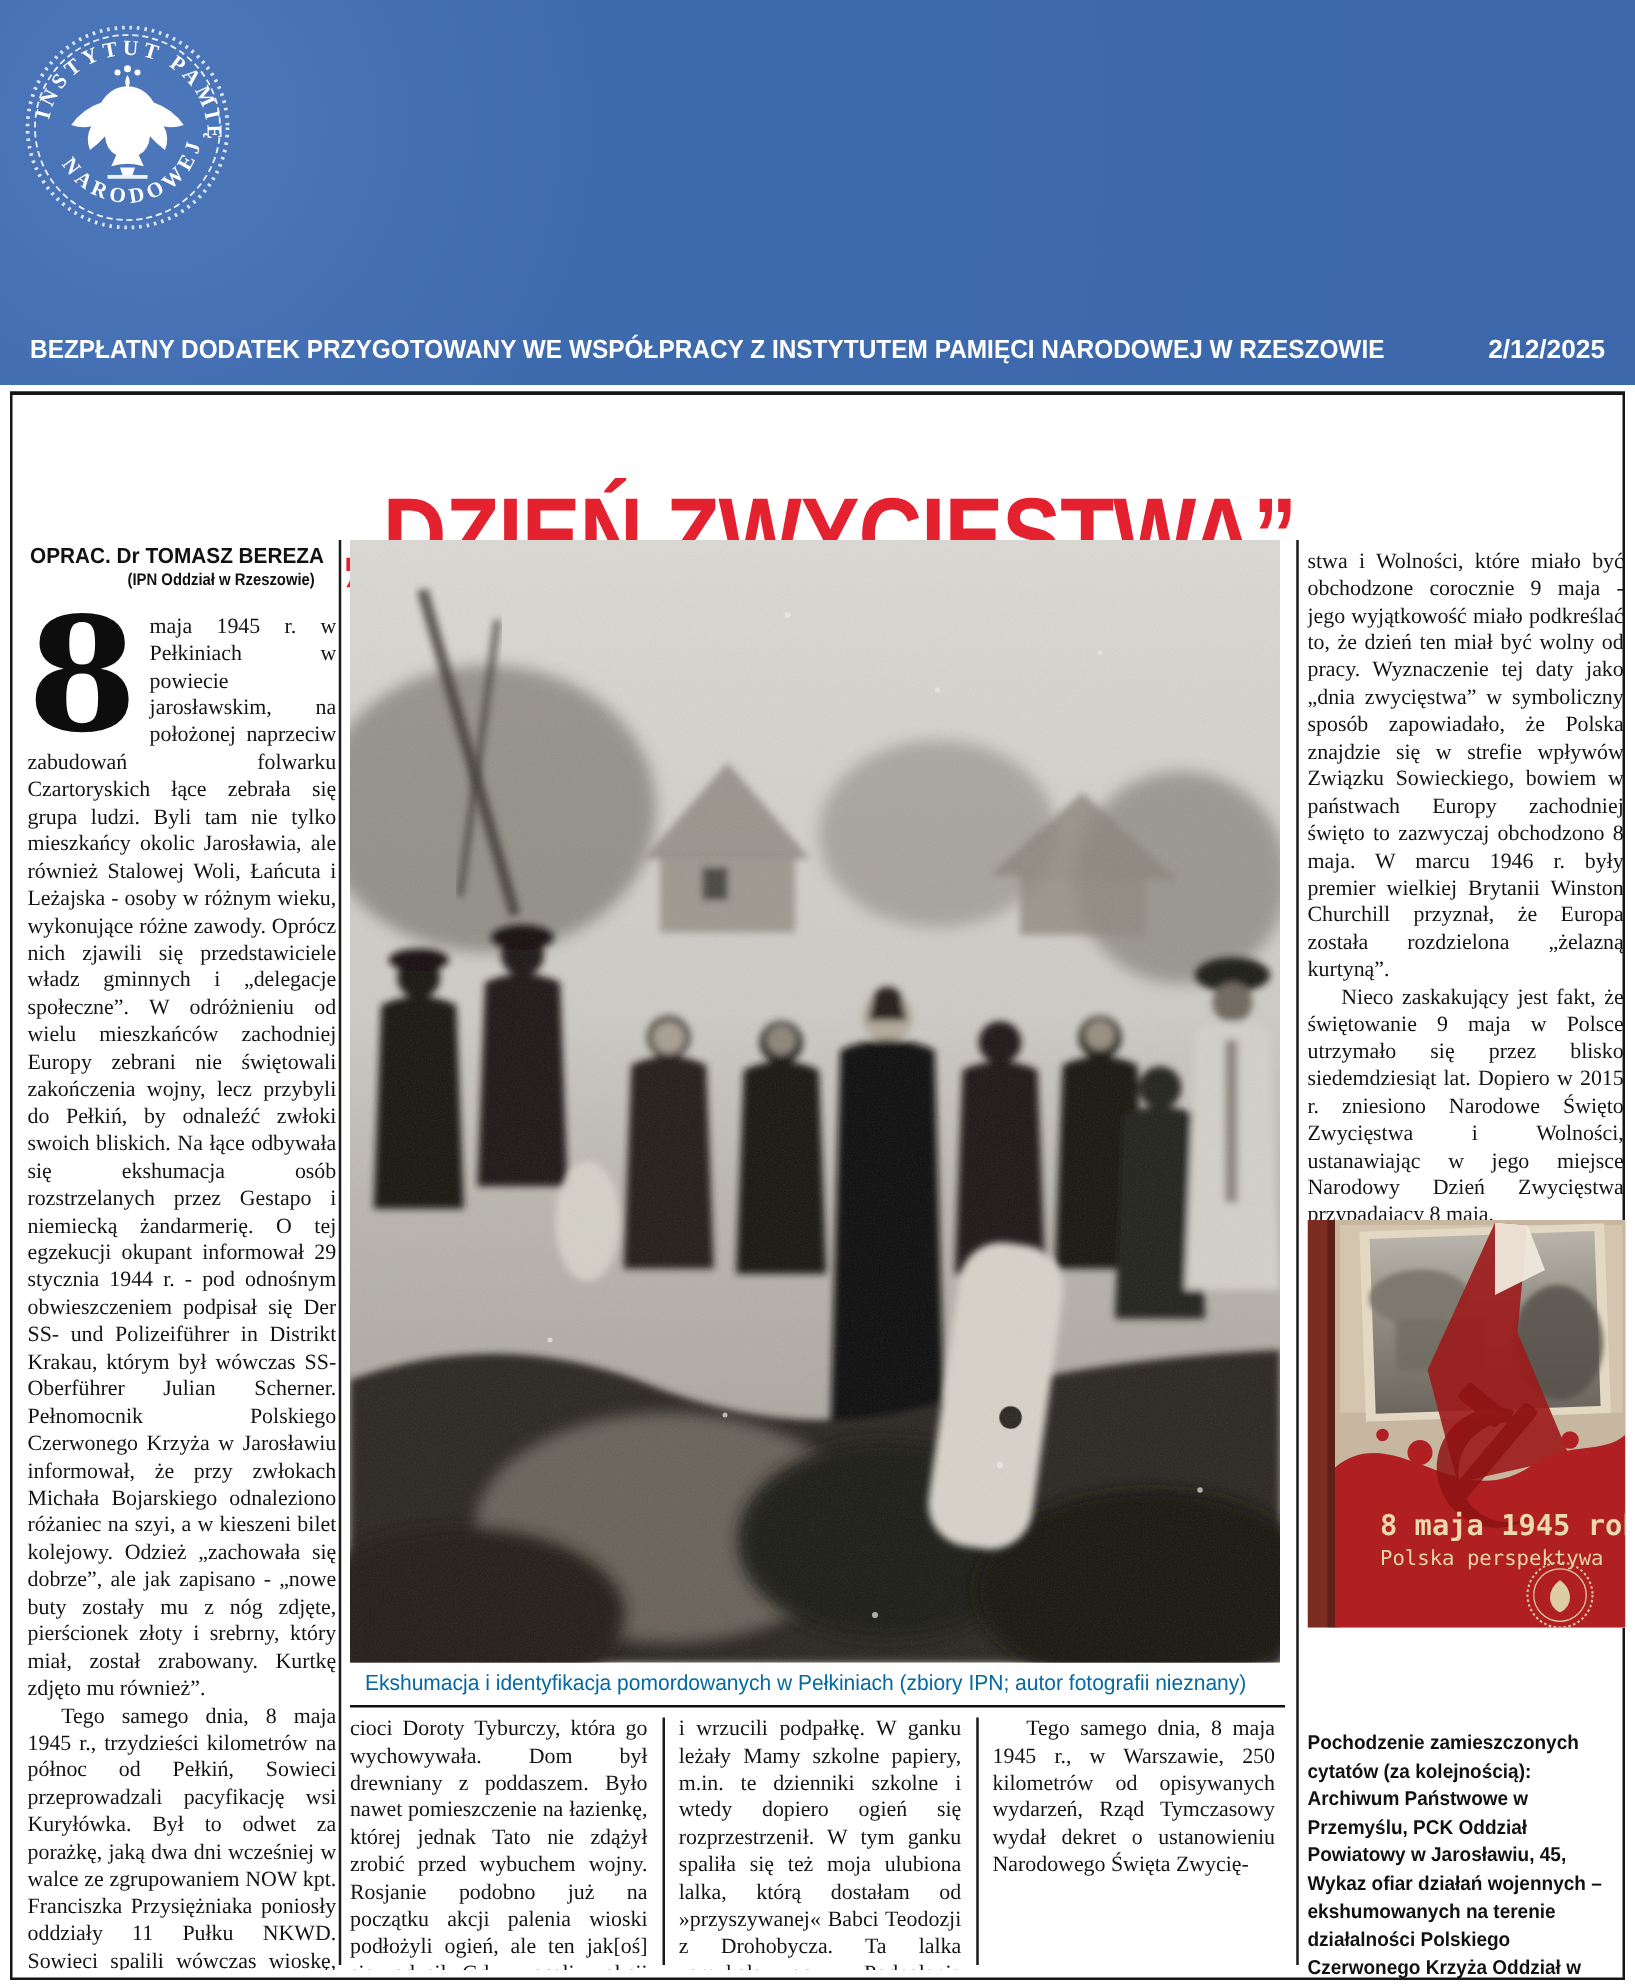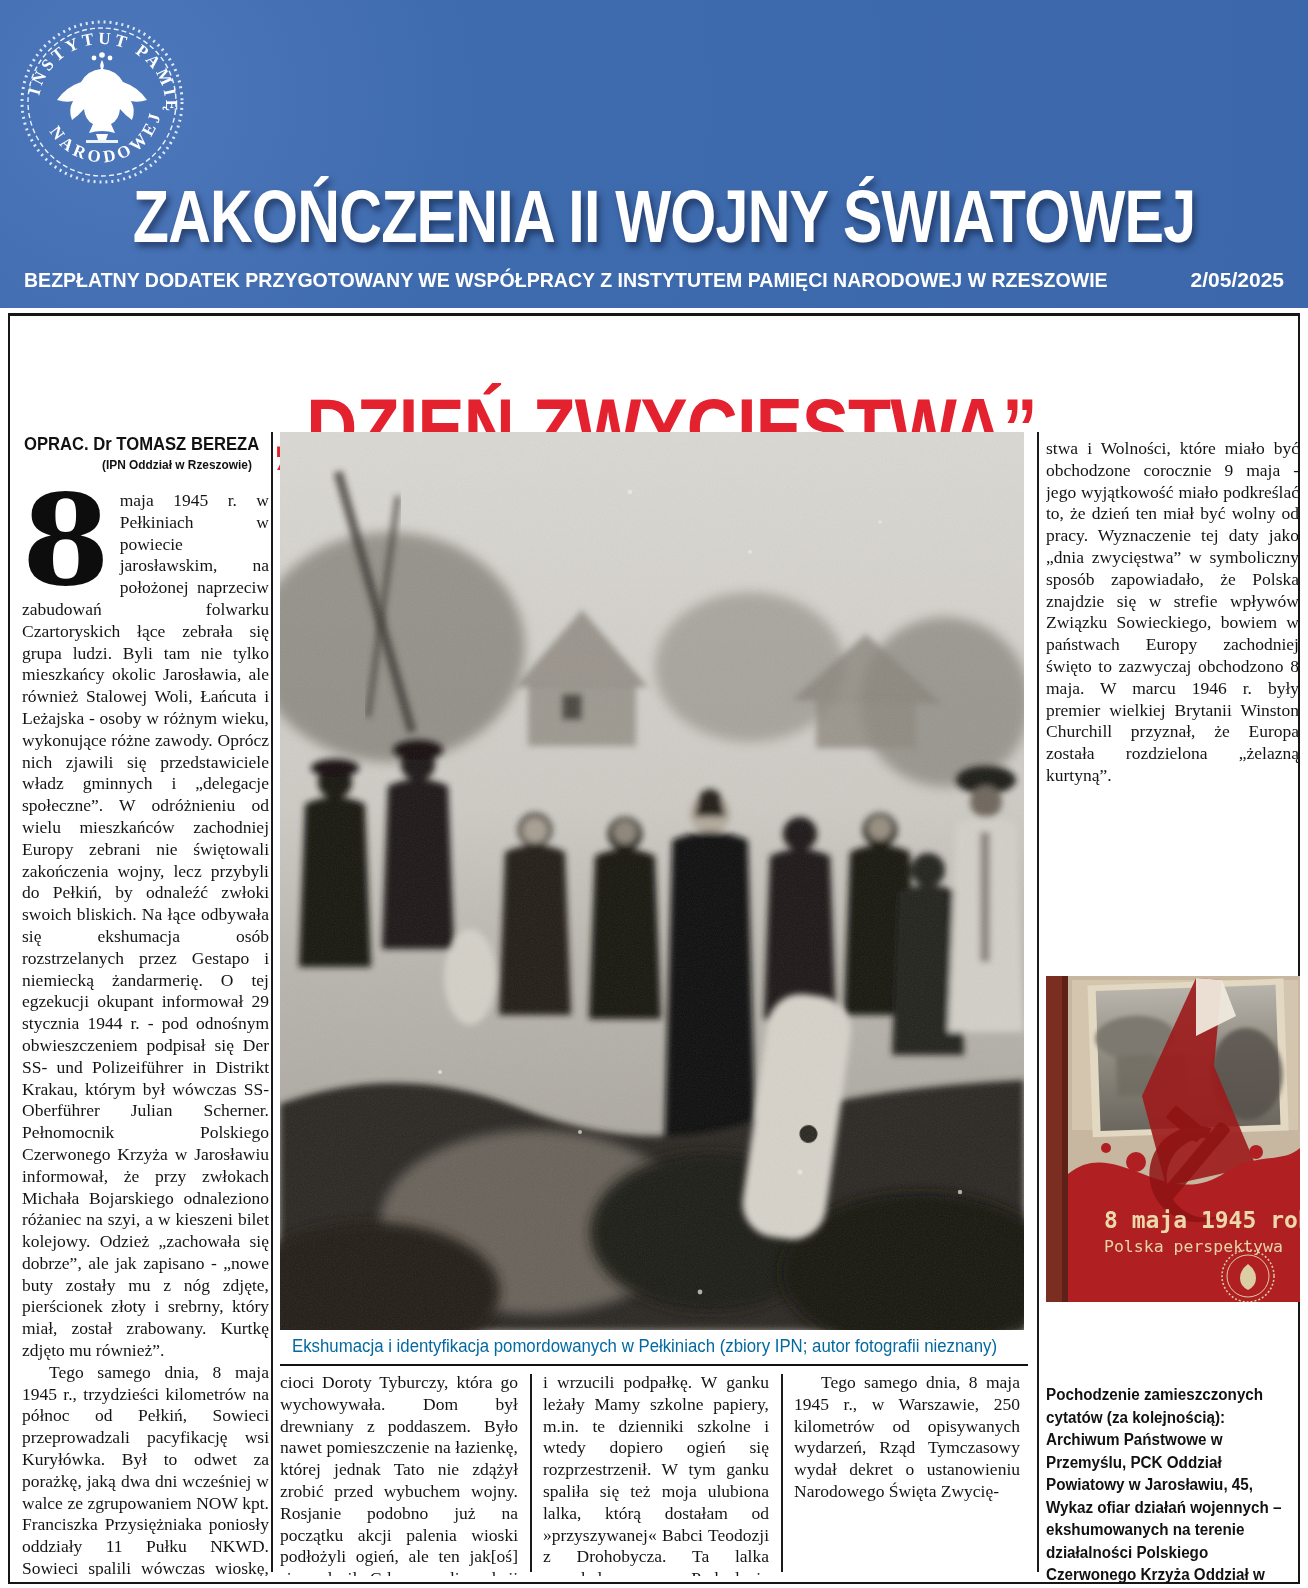--- a/index.html
+++ b/index.html
@@ -86,27 +86,24 @@
       <g fill="#ffffff">
         <path d="M86 44 q3 5 1 9 q13 1 20 13 q15 5 24 18 q-9 3 -16 1 q5 9 1 19 q-7 -5 -12 -11 q-1 11 -9 15 l4 9 q-6 -2 -13 -2 q-7 0 -13 2 l4 -9 q-8 -4 -9 -15 q-5 6 -12 11 q-4 -10 1 -19 q-7 2 -16 -1 q9 -13 24 -18 q7 -12 20 -13 q-2 -4 1 -9 z"></path>
         <circle cx="78" cy="42" r="2.4"></circle>
           <circle cx="86" cy="39" r="2.8"></circle>
           <circle cx="94" cy="42" r="2.4"></circle>
         <path d="M80 118 h12 l-2 6 h-8 z"></path>
         <path d="M70 124 h32 v3 h-32 z" opacity=".9"></path>
       </g>
     </svg>
 
-    <div class="m-title m-title2">
-      <span class="cx">ZAKOŃCZENIA II WOJNY ŚWIATOWEJ</span>
-    </div>
 
     <div class="m-strip">
       <span class="cxl">BEZPŁATNY DODATEK PRZYGOTOWANY WE WSPÓŁPRACY Z INSTYTUTEM PAMIĘCI NARODOWEJ W RZESZOWIE</span>
-      <span>2/05/2025</span>
+      <span>2/12/2025</span>
     </div>
   </header>
 
   <div class="frame"></div>
   <div class="vrule" style="left:271px; top:432px; height:1140px;"></div>
   <div class="vrule" style="left:1037px; top:432px; height:1140px;"></div>
   <div class="vrule" style="left:530px; top:1374px; height:198px;"></div>
   <div class="vrule" style="left:781px; top:1374px; height:198px;"></div>
   <div class="hrule" style="left:280px; top:1364px; width:748px;"></div>
 
@@ -223,20 +220,21 @@
   </div>
   <div class="bodycol bcol bcol2">
     <p>i wrzucili podpałkę. W ganku leżały Mamy szkolne papiery, m.in. te dzienniki szkolne i wtedy dopiero ogień się rozprzestrzenił. W tym ganku spaliła się też moja ulubiona lalka, którą dostałam od »przyszywanej« Babci Teodozji z Drohobycza. Ta lalka zamykała oczy. Podpalenie naszego domu obserwował z ukrycia nasz sąsiad, który nie uciekł z Kury-</p>
   </div>
   <div class="bodycol bcol bcol3">
     <p class="indent">Tego samego dnia, 8 maja 1945 r., w Warszawie, 250 kilometrów od opisywanych wydarzeń, Rząd Tymczasowy wydał dekret o ustanowieniu Narodowego Święta Zwycię-</p>
   </div>
 
   <div class="bodycol col-right">
     <p>stwa i Wolności, które miało być obchodzone corocznie 9 maja - jego wyjątkowość miało podkreślać to, że dzień ten miał być wolny od pracy. Wyznaczenie tej daty jako „dnia zwycięstwa” w symboliczny sposób zapowiadało, że Polska znajdzie się w strefie wpływów Związku Sowieckiego, bowiem w państwach Europy zachodniej święto to zazwyczaj obchodzono 8 maja. W marcu 1946 r. były premier wielkiej Brytanii Winston Churchill przyznał, że Europa została rozdzielona „żelazną kurtyną”.</p>
+    <p class="indent">Nieco zaskakujący jest fakt, że świętowanie 9 maja w Polsce utrzymało się przez blisko siedemdziesiąt lat. Dopiero w 2015 r. zniesiono Narodowe Święto Zwycięstwa i Wolności, ustanawiając w jego miejsce Narodowy Dzień Zwycięstwa przypadający 8 maja.</p>
 
   </div>
 
   <div class="book">
     <svg width="254" height="326" viewBox="0 0 254 326" aria-hidden="true">
       <defs>
         <linearGradient id="cityph" x1="0" y1="0" x2="0" y2="1">
           <stop offset="0" stop-color="#b9b4ab"></stop>
             <stop offset=".5" stop-color="#8e897f"></stop>
             <stop offset="1" stop-color="#6c675e"></stop>

